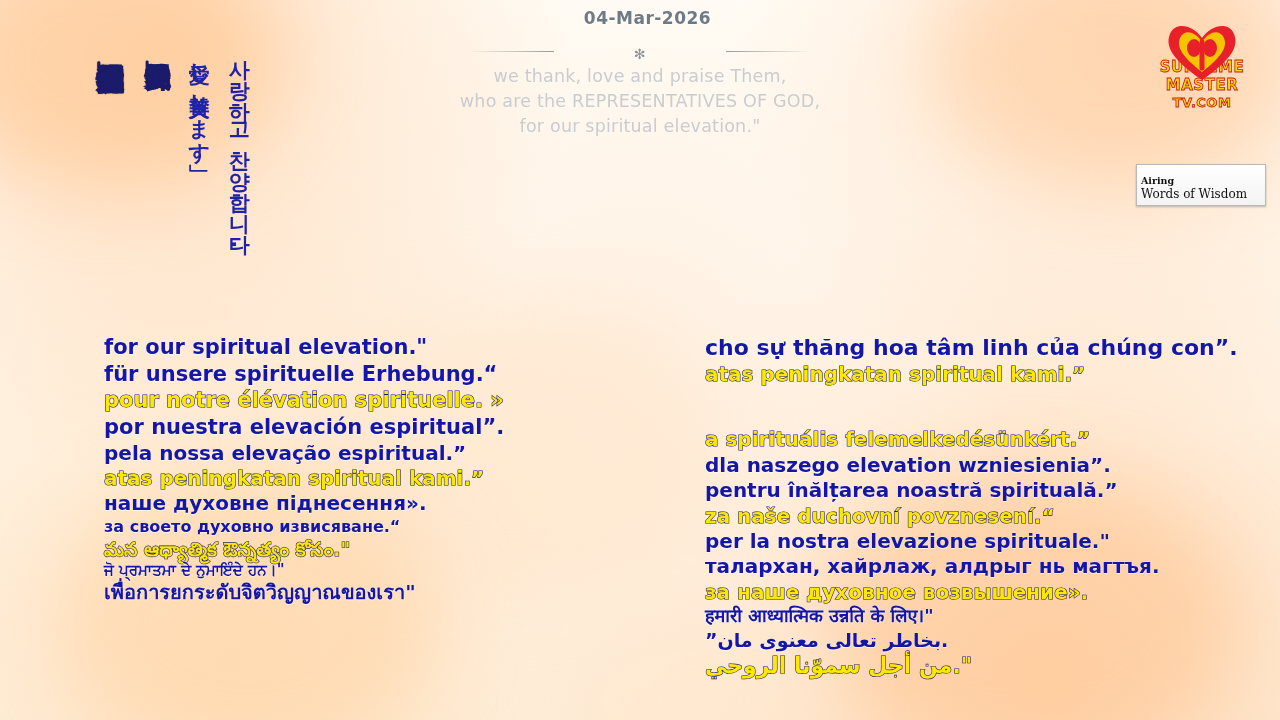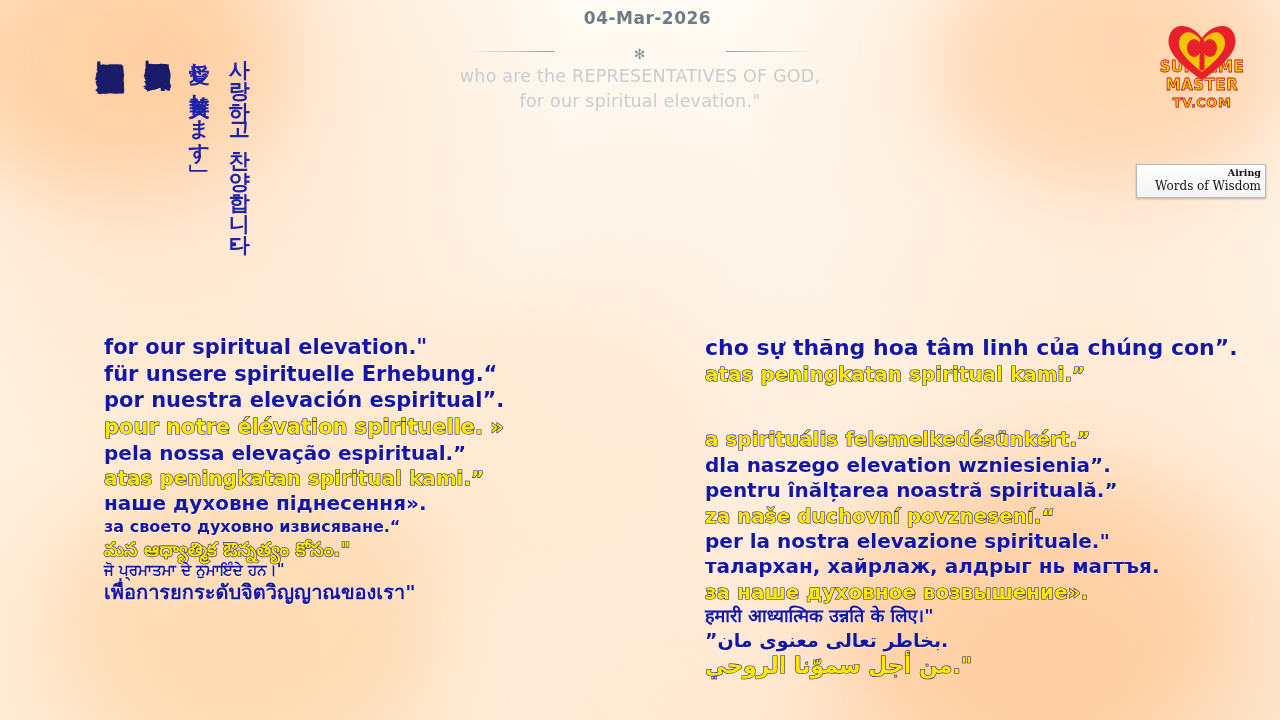--- a/index.html
+++ b/index.html
@@ -161,22 +161,22 @@
 
   
   .airing {
     position: absolute;
     right: 14px;
     top: 164px;
     width: 120px;
     background: linear-gradient(180deg,#ffffff 0%, #f3f3f3 100%);
     border: 1px solid #b9b9b9;
     box-shadow: 0 1px 2px rgba(0,0,0,0.25);
-    text-align: right;
-    padding: 2px 4px 4px 4px;
+    text-align: left;
+    padding: 10px 4px 4px 4px;
     font-family: "DejaVu Serif", serif;
   }
   .airing .a-title { font-size: 9.5px; font-weight: 700; color: #111; line-height: 12px; }
   .airing .a-sub { font-size: 12px; color: #111; line-height: 14px; }
 
   
   .subs {
     position: absolute;
     left: 0; right: 0;
     top: 334px;
@@ -217,20 +217,21 @@
   <div class="blob b4"></div>
   <div class="blob b5"></div>
   <div class="blob b6"></div>
 
   <div class="date-stamp">04-Mar-2026</div>
 
   <div class="faded-quote">
     <span class="divider">
       <span class="orn">✻</span>
     </span>
+    <div>we thank, love and praise Them,</div>
     <div>who are the REPRESENTATIVES OF GOD,</div>
     <div>for our spiritual elevation."</div>
   </div>
 
   <div class="vcol zh-tw">賜予我們靈性的提昇」</div>
   <div class="vcol zh-cn">赐予我们灵性的提升」</div>
   <div class="vcol ja">愛し 賛美します」</div>
   <div class="vcol ko">사랑하고 찬양합니다.</div>
 
   <div class="logo">
@@ -249,22 +250,22 @@
 
   <div class="airing">
     <div class="a-title">Airing</div>
     <div class="a-sub">Words of Wisdom</div>
   </div>
 
   <div class="subs">
     <div class="sub-col left" id="left-col">
         <div class="line blue" style="font-size: 21px;">for our spiritual elevation."</div>
         <div class="line blue" style="font-size: 21px;">für unsere spirituelle Erhebung.“</div>
+        <div class="line yellow" style="font-size: 21px;">pour notre élévation spirituelle. »</div>
         <div class="line blue" style="font-size: 21px;">por nuestra elevación espiritual”.</div>
-        <div class="line yellow" style="font-size: 21px;">pour notre élévation spirituelle. »</div>
         <div class="line blue" style="font-size: 20px;">pela nossa elevação espiritual.”</div>
         <div class="line yellow" style="font-size: 20px;">atas peningkatan spiritual kami.”</div>
         <div class="line blue" style="font-size: 20px;">наше духовне піднесення».</div>
         <div class="line blue" style="font-size: 16px;">за своето духовно извисяване.“</div>
         <div class="line yellow" style="font-size: 19px;">మన ఆధ్యాత్మిక ఔన్నత్యం కోసం."</div>
         <div class="line blue" style="font-size: 15px;">ਜੋ ਪ੍ਰਮਾਤਮਾ ਦੇ ਨੁਮਾਇੰਦੇ ਹਨ।"</div>
         <div class="line blue" style="font-size: 20px;">เพื่อการยกระดับจิตวิญญาณของเรา"</div>
       </div>
     <div class="sub-col right" id="right-col">
         <div class="line blue" style="font-size: 22px;">cho sự thăng hoa tâm linh của chúng con”.</div>

